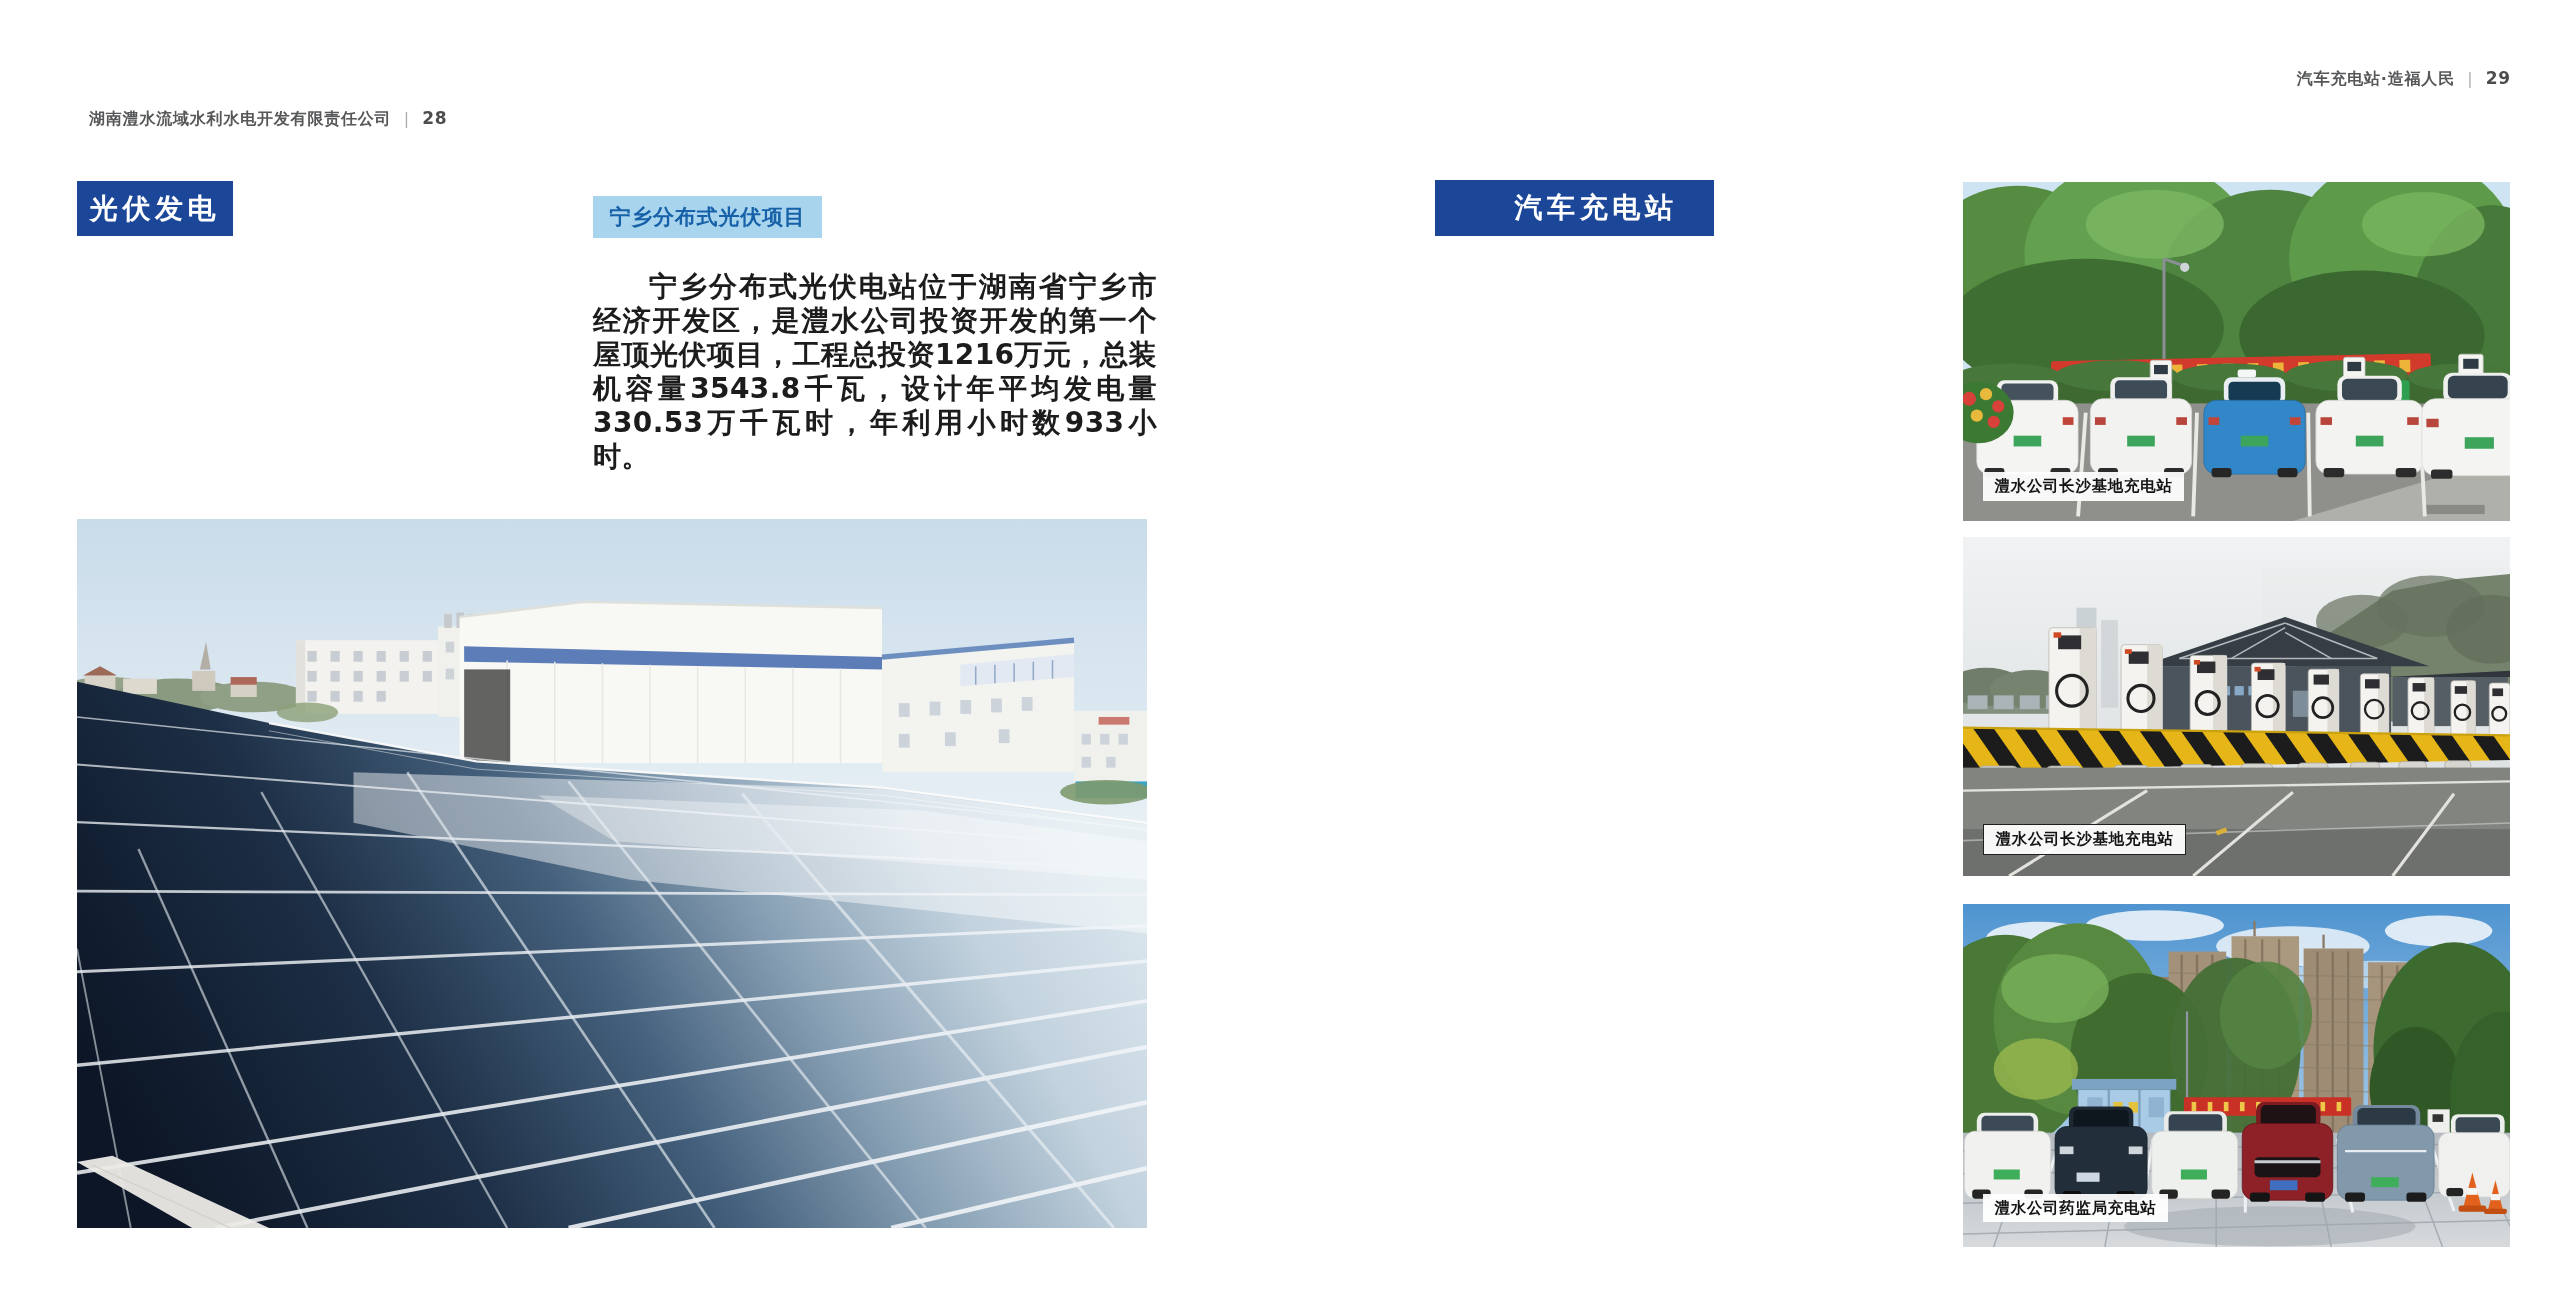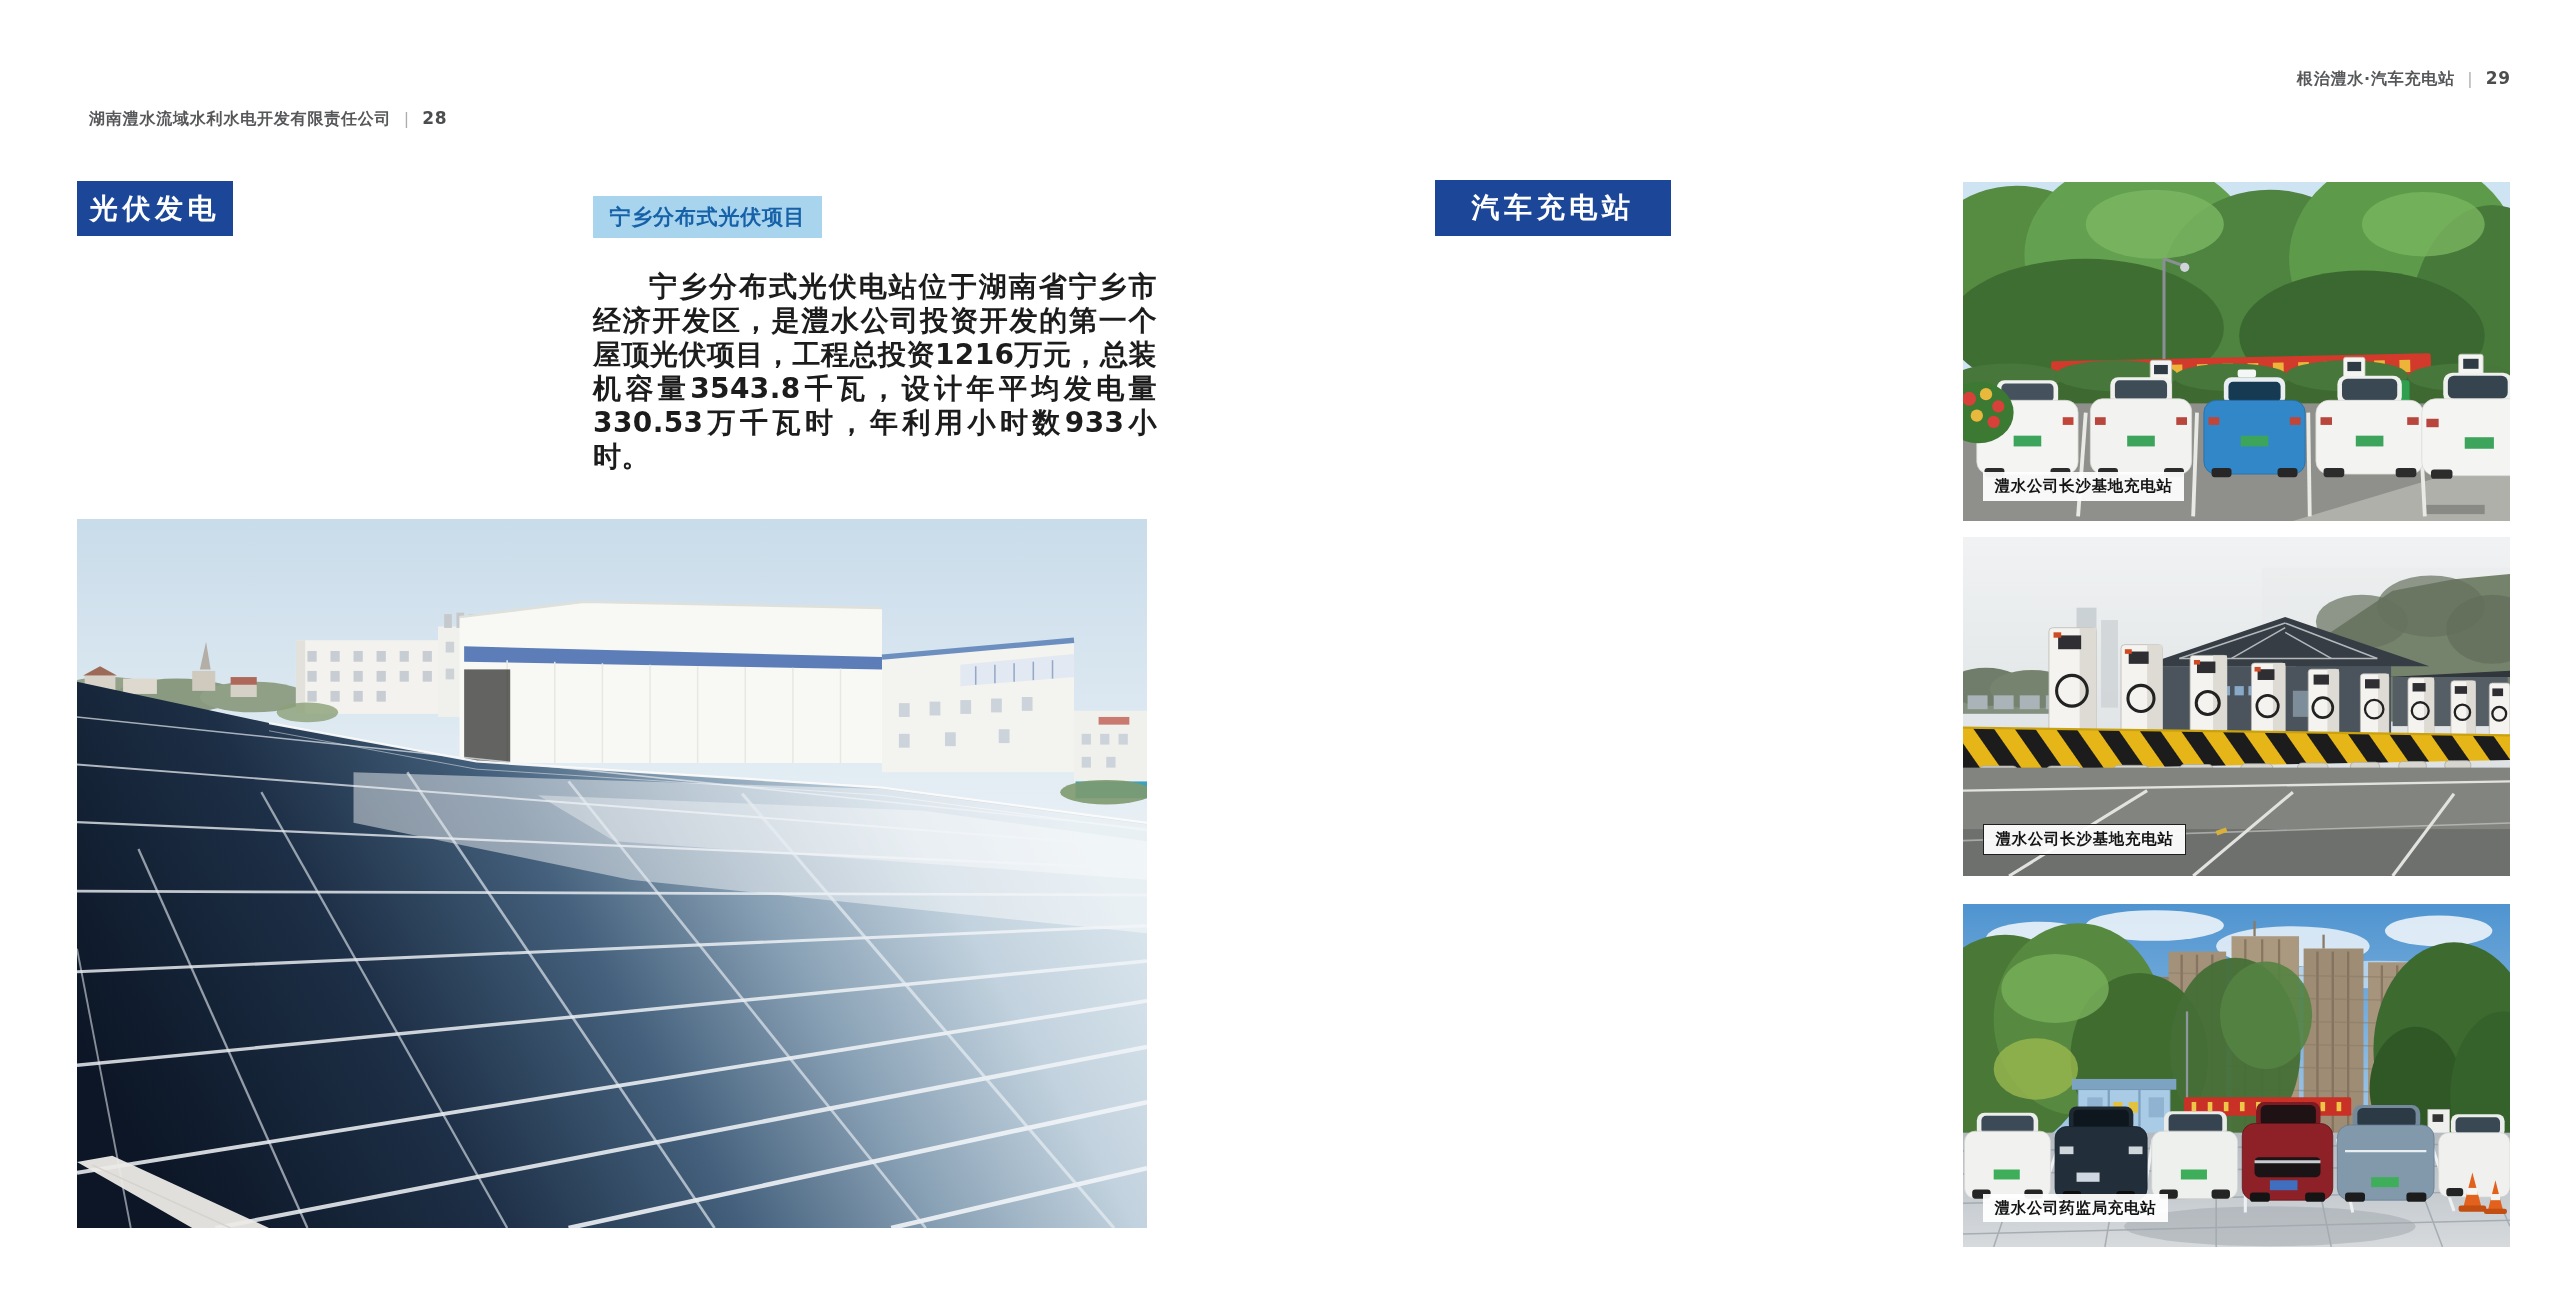--- a/index.html
+++ b/index.html
@@ -11,21 +11,21 @@
   .hdr .sep{color:#adadaf;font-weight:400;margin:0 12.3px;}
   .hdr .pg{font-size:17px;color:#4c4d4f;}
   .hdr-left{left:89px;margin-top:40px;}
   .hdr-right{right:65px;text-align:right;}
 
   .title-box{
     position:absolute;background:var(--primary,#1c4799);color:#ffffff;font-weight:700;
     display:flex;align-items:center;justify-content:center;letter-spacing:4.6px;font-size:28px;
   }
   #title-pv{left:77px;top:181px;width:156px;height:55px;}
-  #title-ev{left:1435px;top:180px;width:236px;height:56px;}
+  #title-ev{left:1435px;top:180px;width:236px;height:56px;padding-left:43px;}
 
   .subhead{
     position:absolute;left:593px;top:196px;width:229px;height:42px;
     background:var(--subheadBg,#a9d4ee);color:var(--subheadTx,#1661a8);
     font-size:21px;font-weight:700;display:flex;align-items:center;justify-content:center;letter-spacing:0.8px;
   }
   .body-text{
     position:absolute;font-size:28px;line-height:34px;color:#1c1c1c;font-weight:700;
     text-align:justify;text-indent:2em;letter-spacing:0.4px;
   }
@@ -49,21 +49,21 @@
 </style>
 </head>
 <body>
 
 <div class="canvas">
 
   <div class="hdr hdr-left">
     <span>湖南澧水流域水利水电开发有限责任公司</span><span class="sep">|</span><span class="pg">28</span>
   </div>
   <div class="hdr hdr-right">
-    <span>根治澧水·汽车充电站</span><span class="sep">|</span><span class="pg">29</span>
+    <span>汽车充电站·造福人民</span><span class="sep">|</span><span class="pg">29</span>
   </div>
 
   <div class="title-box" id="title-pv">光伏发电</div>
   <div class="subhead">宁乡分布式光伏项目</div>
   <div class="body-text" id="para-pv">宁乡分布式光伏电站位于湖南省宁乡市经济开发区，是澧水公司投资开发的第一个屋顶光伏项目，工程总投资1216万元，总装机容量3543.8千瓦，设计年平均发电量330.53万千瓦时，年利用小时数933小时。</div>
 
   <div class="photo" id="photo-solar">
     <svg viewBox="0 0 1393 924" preserveAspectRatio="none">
       <defs>
         <linearGradient id="skyG" x1="0" y1="0" x2="0" y2="1">

